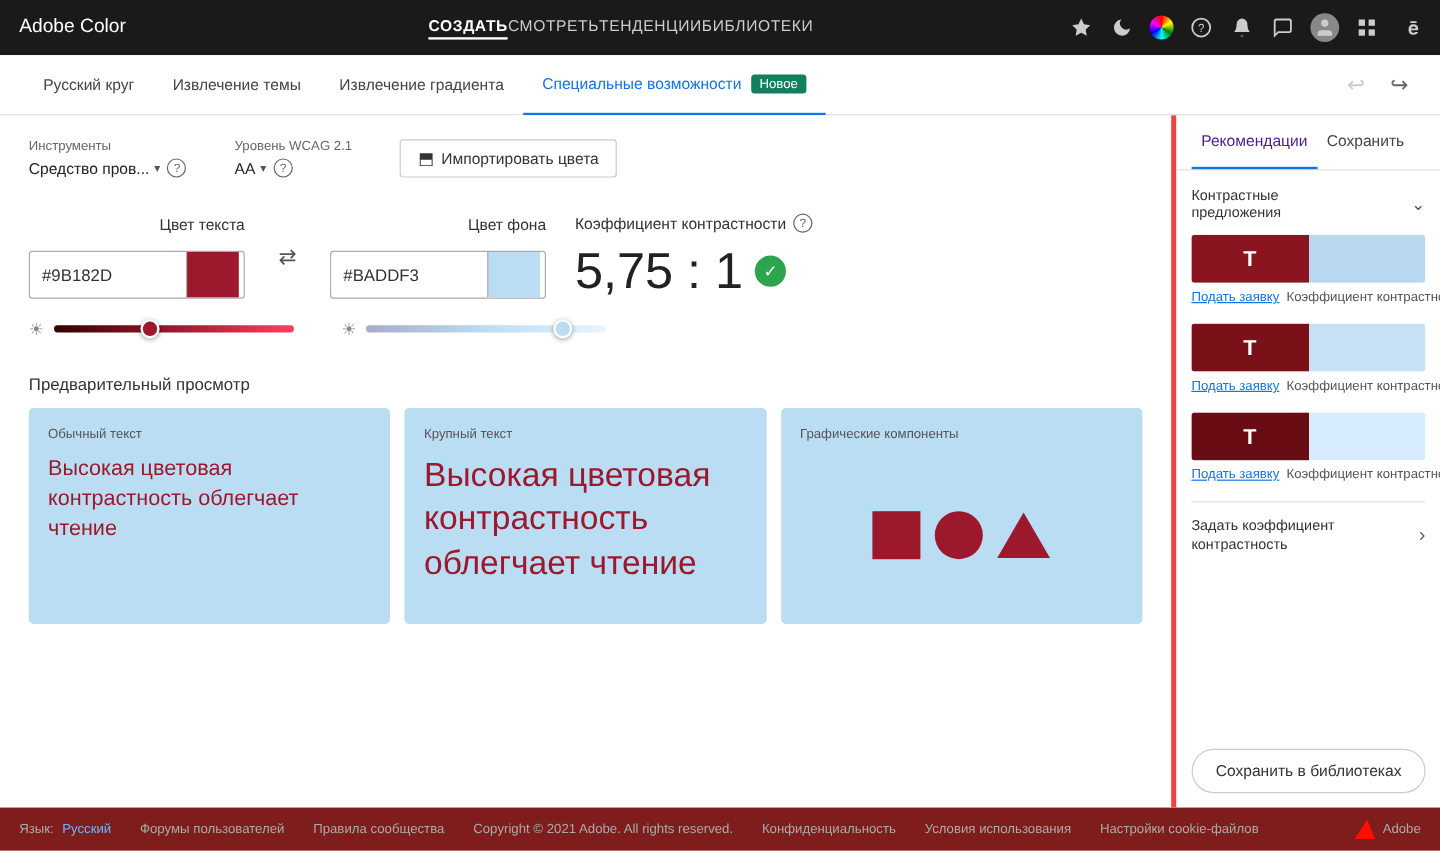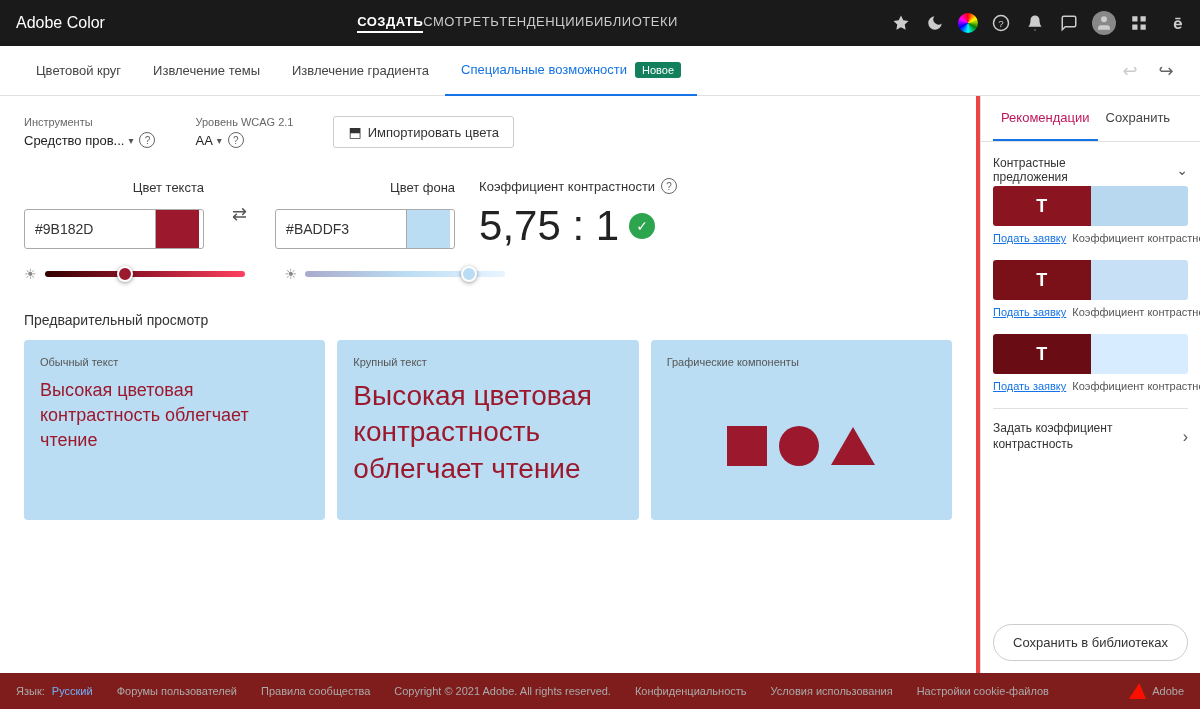--- a/index.html
+++ b/index.html
@@ -379,35 +379,35 @@
       border-bottom: 1px solid #e0e0e0;
       padding: 0 12px;
     }
     .right-tab {
       font-size: 13px;
       padding: 14px 8px;
       cursor: pointer;
       color: #444;
     }
     .right-tab.active {
-      color: #be185d;
+      color: #4c1d95;
       border-bottom: 2px solid #1473e6;
     }
     .right-content {
       padding: 14px 12px;
       overflow-y: auto;
       flex: 1;
     }
     .contrast-proposals-header {
       display: flex;
       align-items: center;
       justify-content: space-between;
       font-size: 12px;
       color: #333;
-      margin-bottom: 2px;
+      margin-bottom: 12px;
       gap: 36px;
     }
     .expand-icon { font-size: 14px; color: #555; cursor: pointer; }
 
     .proposal-item {
       margin-bottom: 16px;
     }
     .proposal-preview {
       display: flex;
       width: 100%;
@@ -562,21 +562,21 @@
     </div>
     <div class="header-icon">
       <svg viewBox="0 0 24 24" fill="#ccc">
           <path d="M22 7h-7V5h7v2zm1.726 10c-.442 1.297-2.029 3-5.101 3-3.074 0-5.564-1.729-5.564-5.675 0-3.91 2.325-5.92 5.466-5.92 3.082 0 4.964 1.782 5.375 4.426.078.506.109 1.188.095 2.14H15.97c.13 3.211 3.483 3.312 4.588 2.029h3.168zm-7.686-4h4.965c-.105-1.547-1.136-2.219-2.477-2.219-1.466 0-2.277.768-2.488 2.219z"></path>
         </svg>
     </div>
   </div>
 </div>
 
 <div class="subnav">
-  <div class="subnav-item">Цветовой круг</div>
+  <div class="subnav-item">Русский круг</div>
   <div class="subnav-item">Извлечение темы</div>
   <div class="subnav-item">Извлечение градиента</div>
   <div class="subnav-item active">
     <span>Специальные возможности</span>
     <span class="subnav-badge">Новое</span>
   </div>
   <div class="subnav-spacer"></div>
   <div class="subnav-arrows">
     <button class="arrow-btn disabled">↩</button>
     <button class="arrow-btn">↪</button>

